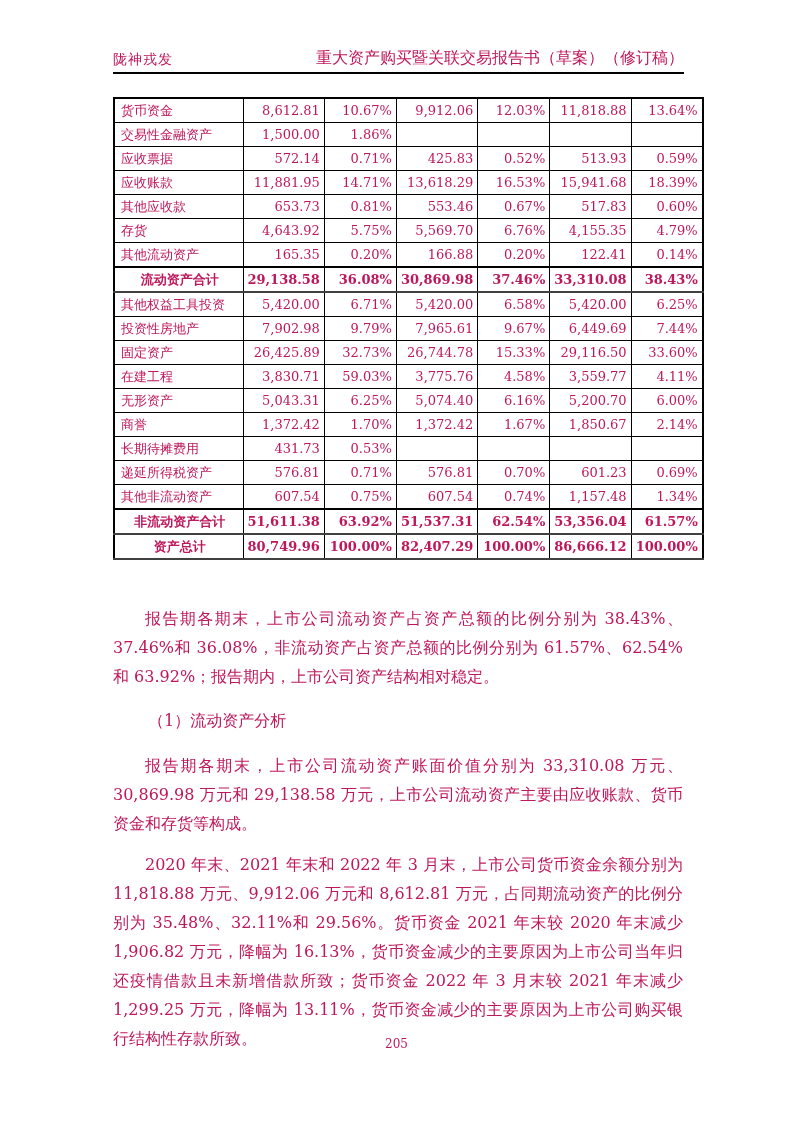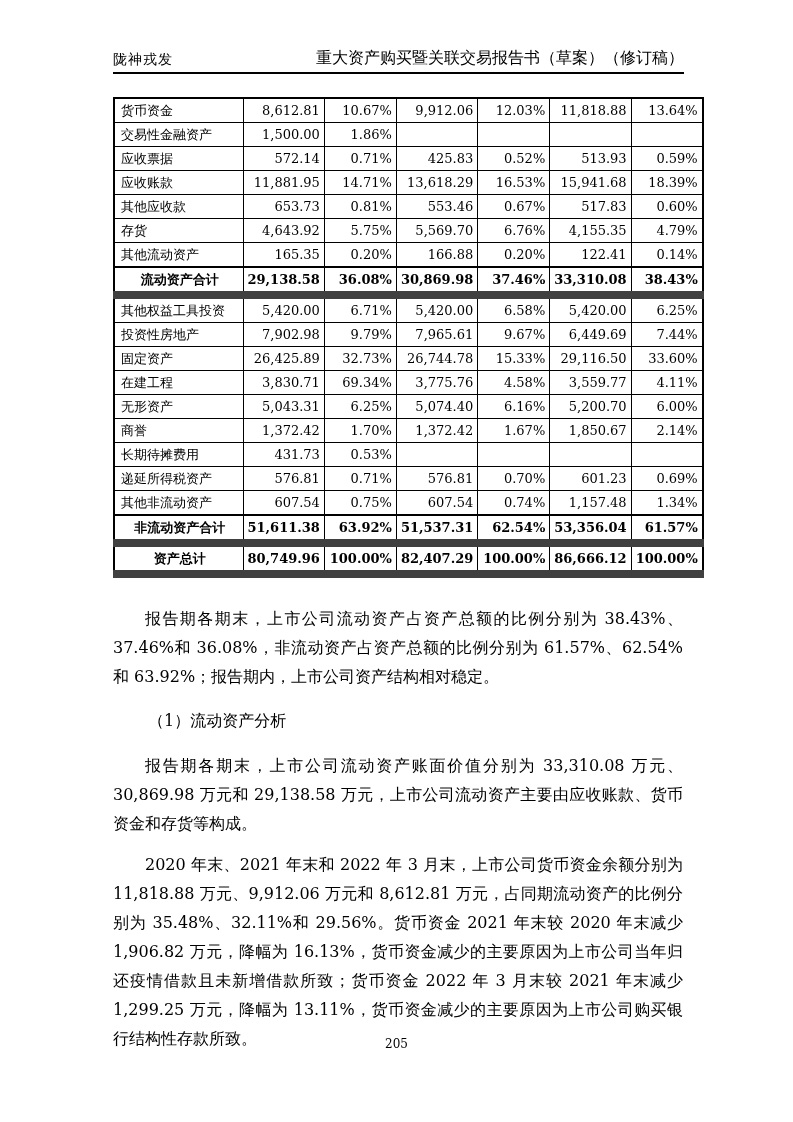--- a/index.html
+++ b/index.html
@@ -1,21 +1,21 @@
 <!DOCTYPE html>
 <html><head>
 <meta charset="utf-8">
 <style>
   html, body { margin: 0; padding: 0; background: #ffffff; }
   .page {
     position: relative;
     width: 793px;
     height: 1122px;
     background: #ffffff;
-    color: #000000;
+    color: #be185d;
     font-family: "DejaVu Serif", "Liberation Serif", serif;
     overflow: hidden;
   }
   
   .doc-header {
     position: absolute;
     left: 113px;
     right: 109px;
     top: 48px;
     display: flex;
@@ -41,21 +41,21 @@
     font-size: 13px;
     padding: 0 4px;
     overflow: hidden;
     white-space: nowrap;
   }
   .fin-table td.label { text-align: left; padding-left: 6px; }
   .fin-table td.num   { text-align: right; }
   .fin-table tr.total td {
     font-weight: bold;
     border-top: 2px solid #000;
-    border-bottom: 8px solid #404040;
+    border-bottom: 2px solid #404040;
   }
   .fin-table tr.total td.label { text-align: center; }
   
   .content {
     position: absolute;
     left: 113px;
     right: 110px;
     top: 592px;
     font-size: 16px;
     line-height: 29px;
@@ -189,21 +189,21 @@
           <td class="num">26,425.89</td>
           <td class="num">32.73%</td>
           <td class="num">26,744.78</td>
           <td class="num">15.33%</td>
           <td class="num">29,116.50</td>
           <td class="num">33.60%</td>
         </tr>
         <tr>
           <td class="label">在建工程</td>
           <td class="num">3,830.71</td>
-          <td class="num">69.34%</td>
+          <td class="num">59.03%</td>
           <td class="num">3,775.76</td>
           <td class="num">4.58%</td>
           <td class="num">3,559.77</td>
           <td class="num">4.11%</td>
         </tr>
         <tr>
           <td class="label">无形资产</td>
           <td class="num">5,043.31</td>
           <td class="num">6.25%</td>
           <td class="num">5,074.40</td>

